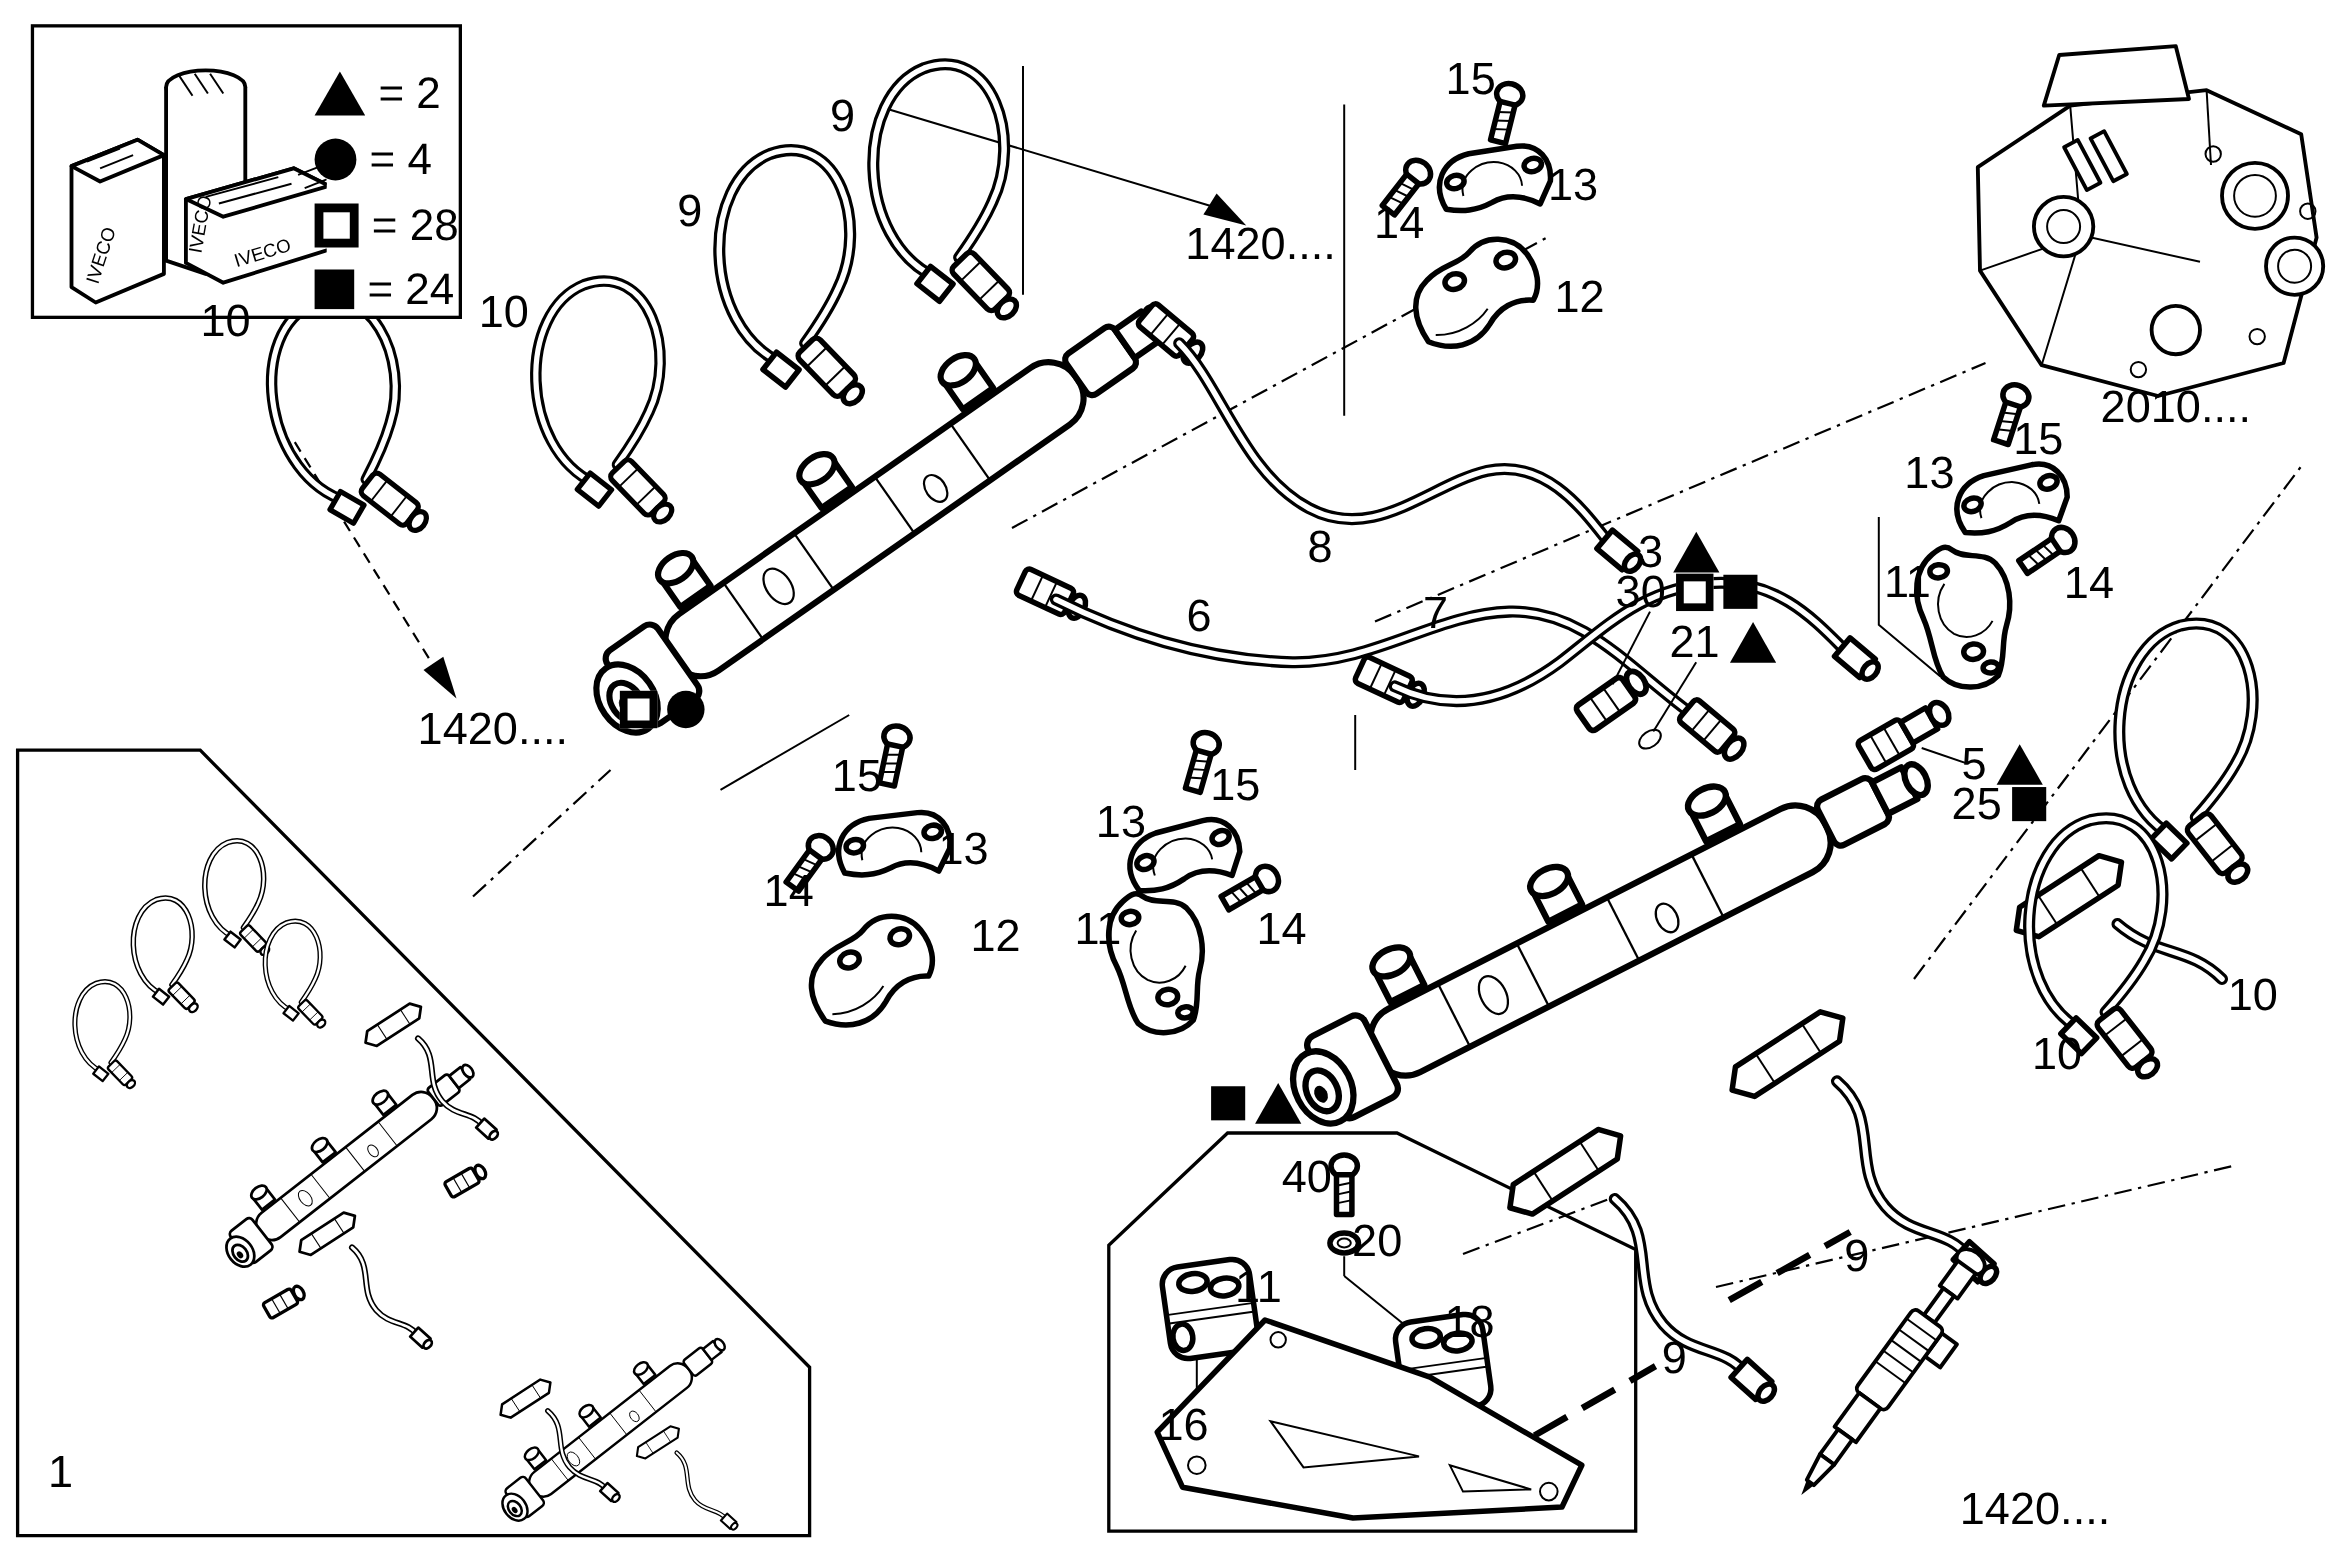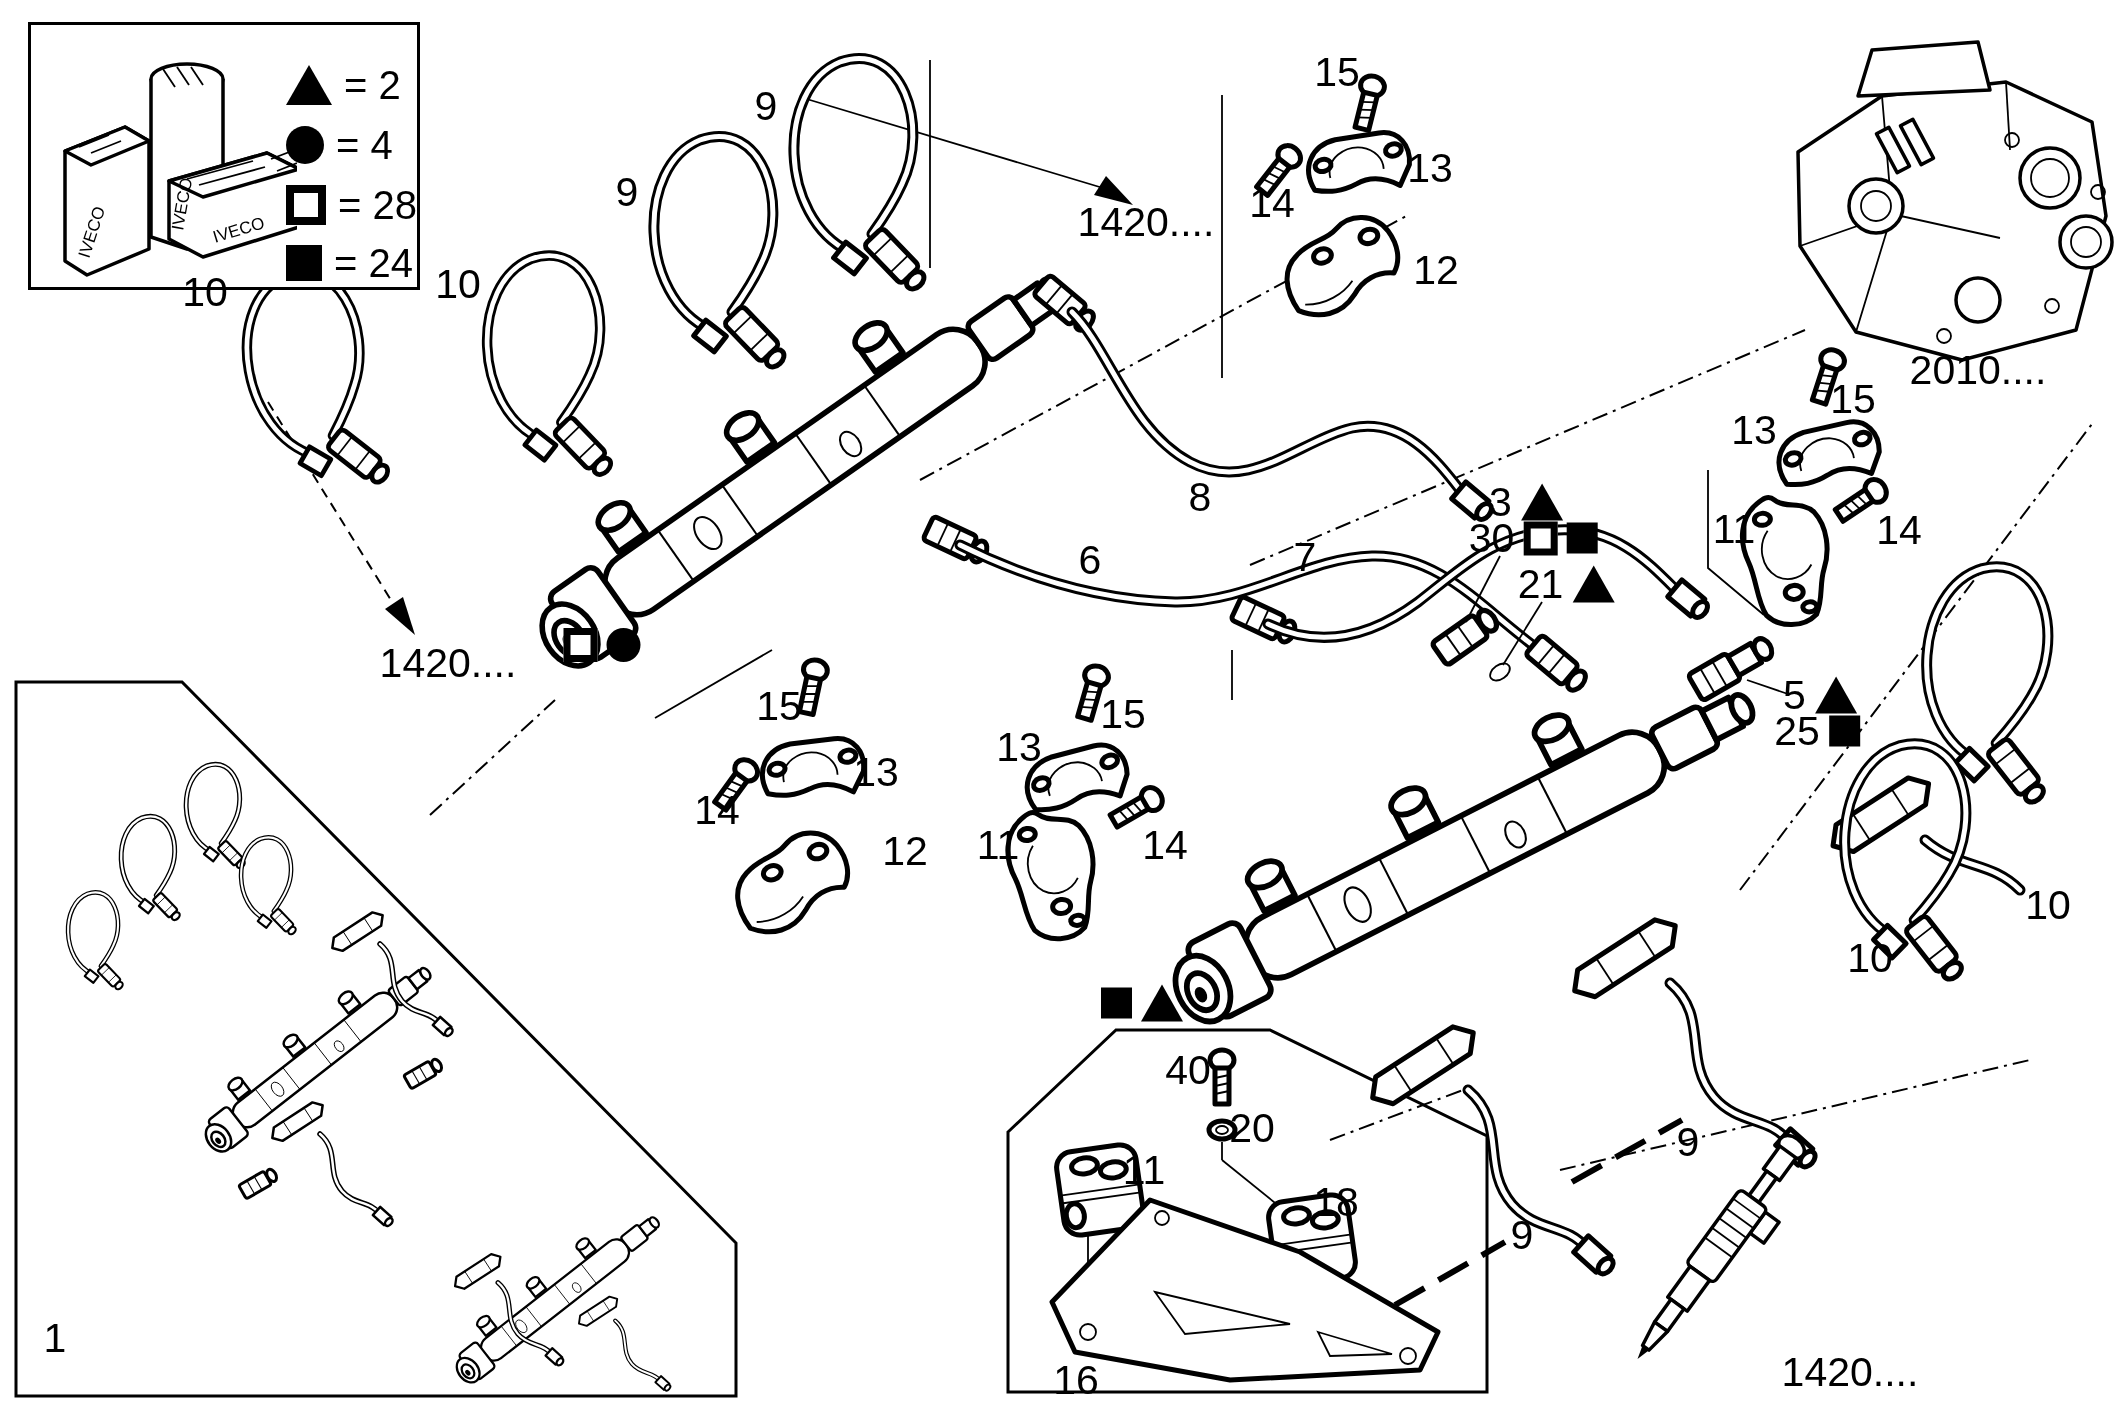--- a/index.html
+++ b/index.html
@@ -578,21 +578,21 @@
     </div>
 <div class="co" style="left:1252px;top:1128px">
       <span>20</span>
     </div>
 <div class="co" style="left:1144px;top:1170px">
       <span>11</span>
     </div>
 <div class="co" style="left:1336px;top:1202px">
       <span>18</span>
     </div>
-<div class="co" style="left:1076px;top:1380px">
+<div class="co" style="left:1076px;top:1296px">
       <span>16</span>
     </div>
 <div class="co" style="left:55px;top:1338px">
       <span>1</span>
     </div>
 
 <div class="co" style="left:1522px;top:1235px">
       <span>9</span>
     </div>
 <div class="co" style="left:1688px;top:1142px">

